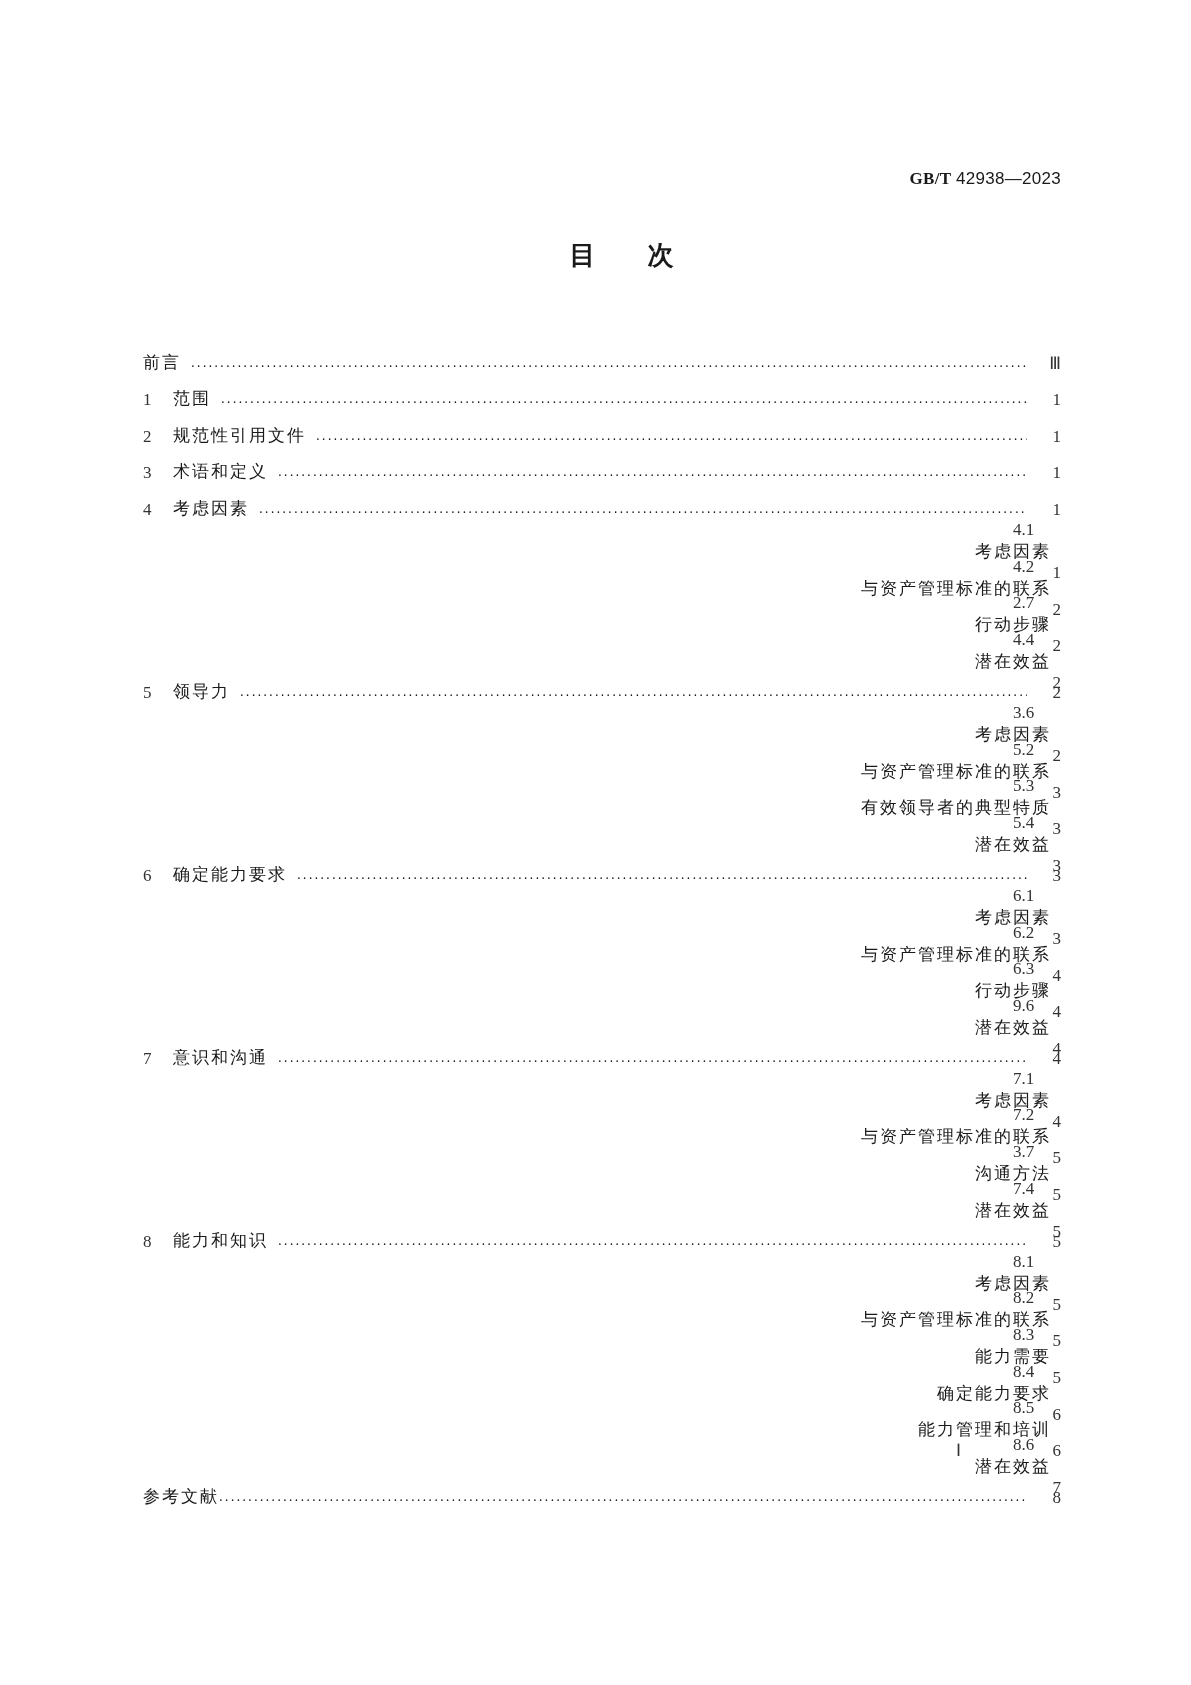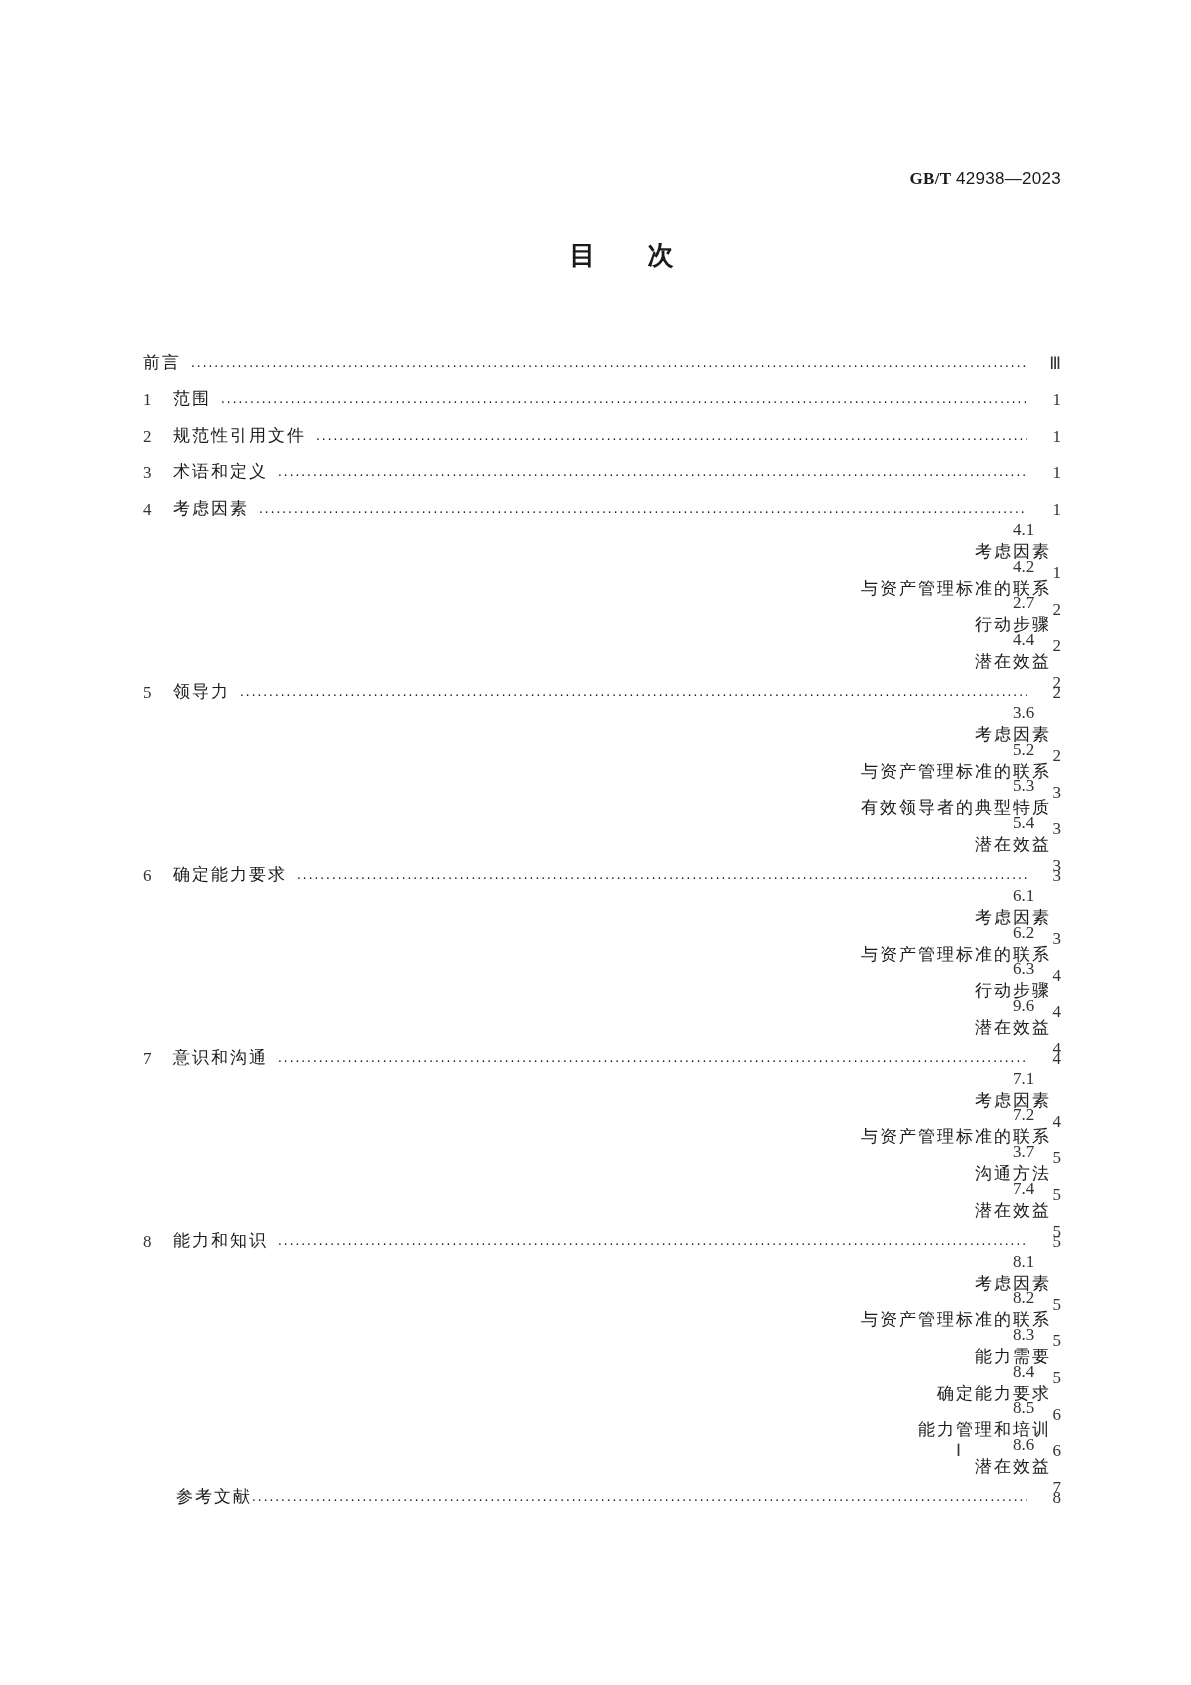--- a/index.html
+++ b/index.html
@@ -11,21 +11,21 @@
   .std-code .num { font-family: "Liberation Sans", sans-serif; }
   .title { position: absolute; top: 238px; left: 0; width: 100%; text-align: center;
            font-size: 26px; font-weight: bold; letter-spacing: 52px; padding-left: 52px;
            font-family: "DejaVu Sans", sans-serif; }
   .toc { position: absolute; top: 337px; left: 143px; width: 918px; }
   .toc-row { display: flex; align-items: flex-end; height: 36.6px; font-size: 17px; }
   .toc-row.sub { padding-left: 20px; flex-direction: column; }
   .toc-num { display: inline-block; width: 30px; font-family: "Liberation Serif", serif; color: #333; }
   .toc-row.sub .toc-num { width: 48px; }
   .toc-label { white-space: nowrap; letter-spacing: 2px; padding-right: 10px; }
-  .toc-label.tight { padding-right: 0; margin-left: 33px; }
+  .toc-label.tight { padding-right: 0; }
   .toc-dots { flex: 1; overflow: hidden; white-space: nowrap; font-size: 12px; letter-spacing: 2px; color: #111; }
   .toc-dots::before { content: "································································································································································································"; }
   .toc-page { width: 26px; text-align: right; font-family: "Liberation Serif", serif; color: #333; padding-left: 8px; }
   .page-num { position: absolute; top: 1440px; left: 956px; font-size: 17px;
               font-family: "Liberation Serif", serif; color: #333; }
 </style>
 </head>
 <body>
 
 <div class="std-code">

